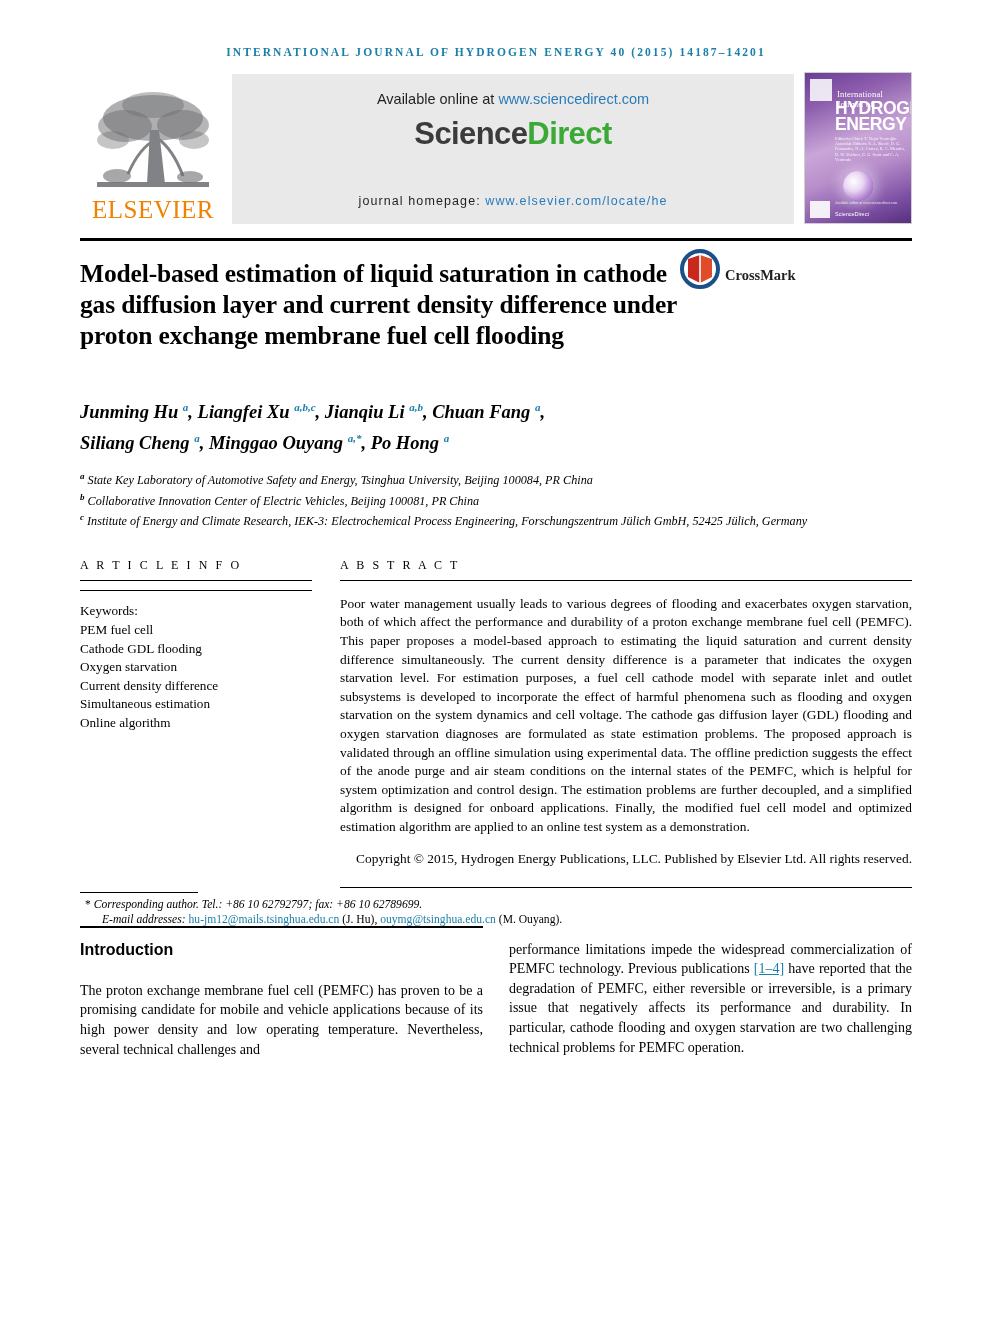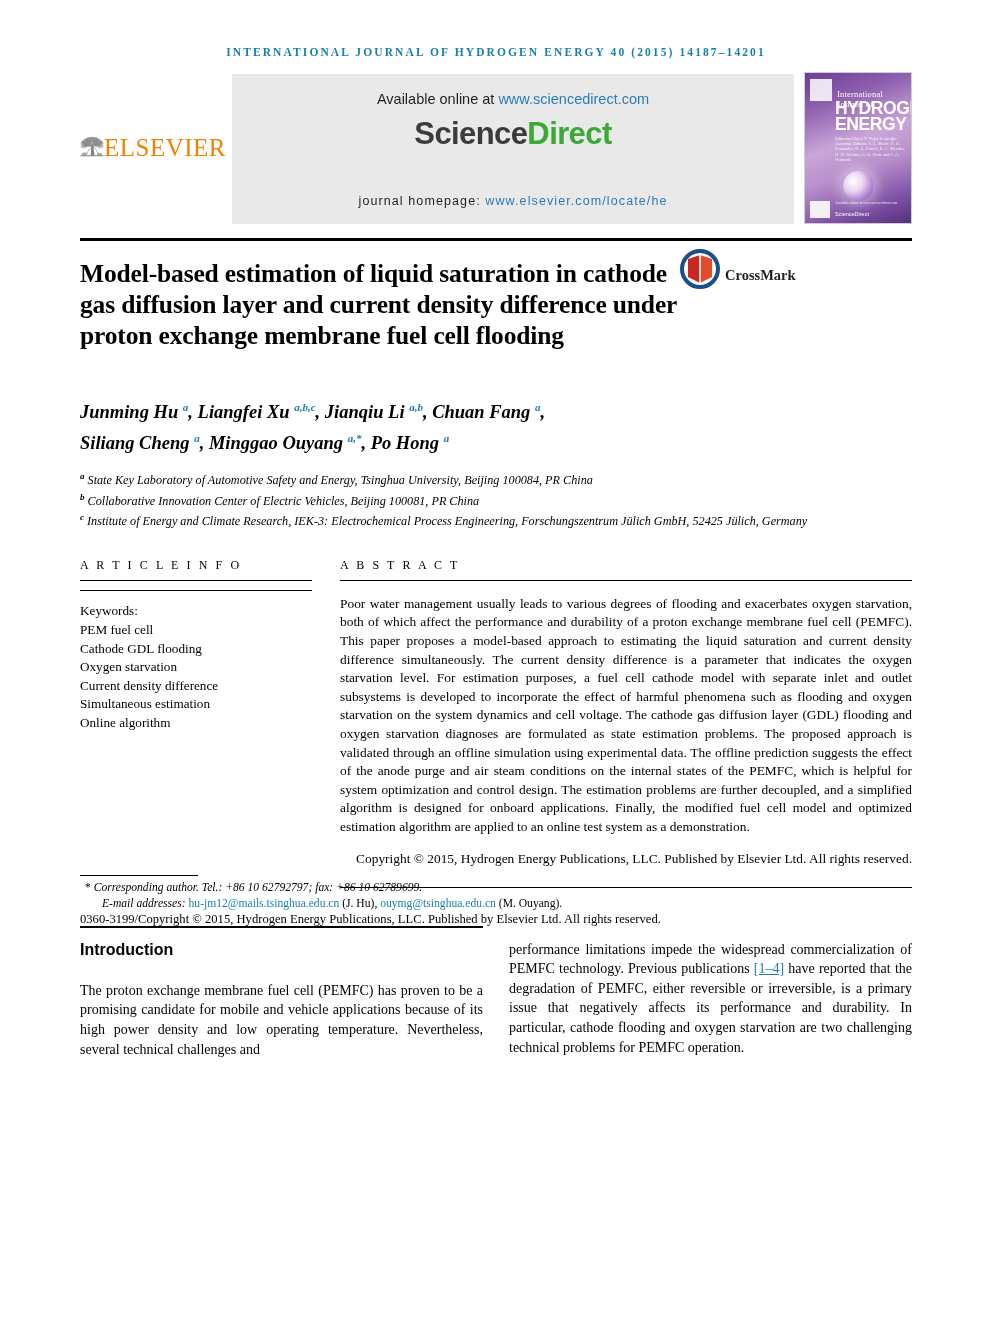--- a/index.html
+++ b/index.html
@@ -33,20 +33,21 @@
   .masthead {
     display: flex;
     align-items: stretch;
     height: 152px;
     margin-top: 4px;
   }
   .elsevier-logo {
     width: 146px;
     flex: 0 0 146px;
     display: flex;
+    flex-direction: column;
     align-items: center;
     justify-content: flex-end;
     padding-bottom: 2px;
   }
   .elsevier-tree { display:block; }
   .elsevier-word {
     color: #ef8200;
     font-family: "Liberation Serif", serif;
     font-size: 25px;
     letter-spacing: 0.5px;
@@ -396,16 +397,15 @@
     </div>
     <div class="bcol">
       <p class="body-text"><span>performance limitations impede the widespread commercialization of PEMFC technology. Previous publications </span><a href="#" class="cite">[1–4]</a><span> have reported that the degradation of PEMFC, either reversible or irreversible, is a primary issue that negatively affects its performance and durability. In particular, cathode flooding and oxygen starvation are two challenging technical problems for PEMFC operation.</span></p>
     </div>
   </div>
 
   <div class="footnotes">
     <div class="fn-rule"></div>
     <div class="fn-line fn-corr"><span class="star">*</span> <span>Corresponding author. Tel.: +86 10 62792797; fax: +86 10 62789699.</span></div>
     <div class="fn-line fn-email"><span class="lbl">E-mail addresses:</span> <a href="#" class="lnk">hu-jm12@mails.tsinghua.edu.cn</a> <span>(J. Hu),</span> <a href="#" class="lnk">ouymg@tsinghua.edu.cn</a> <span>(M. Ouyang).</span></div>
-    <div class="fn-line fn-copy">0360-3199/Copyright © 2015, Hydrogen Energy Publications, LLC. Published by Elsevier Ltd. All rights reserved.</div>
   </div>
 
 </div>
 
 </body></html>

